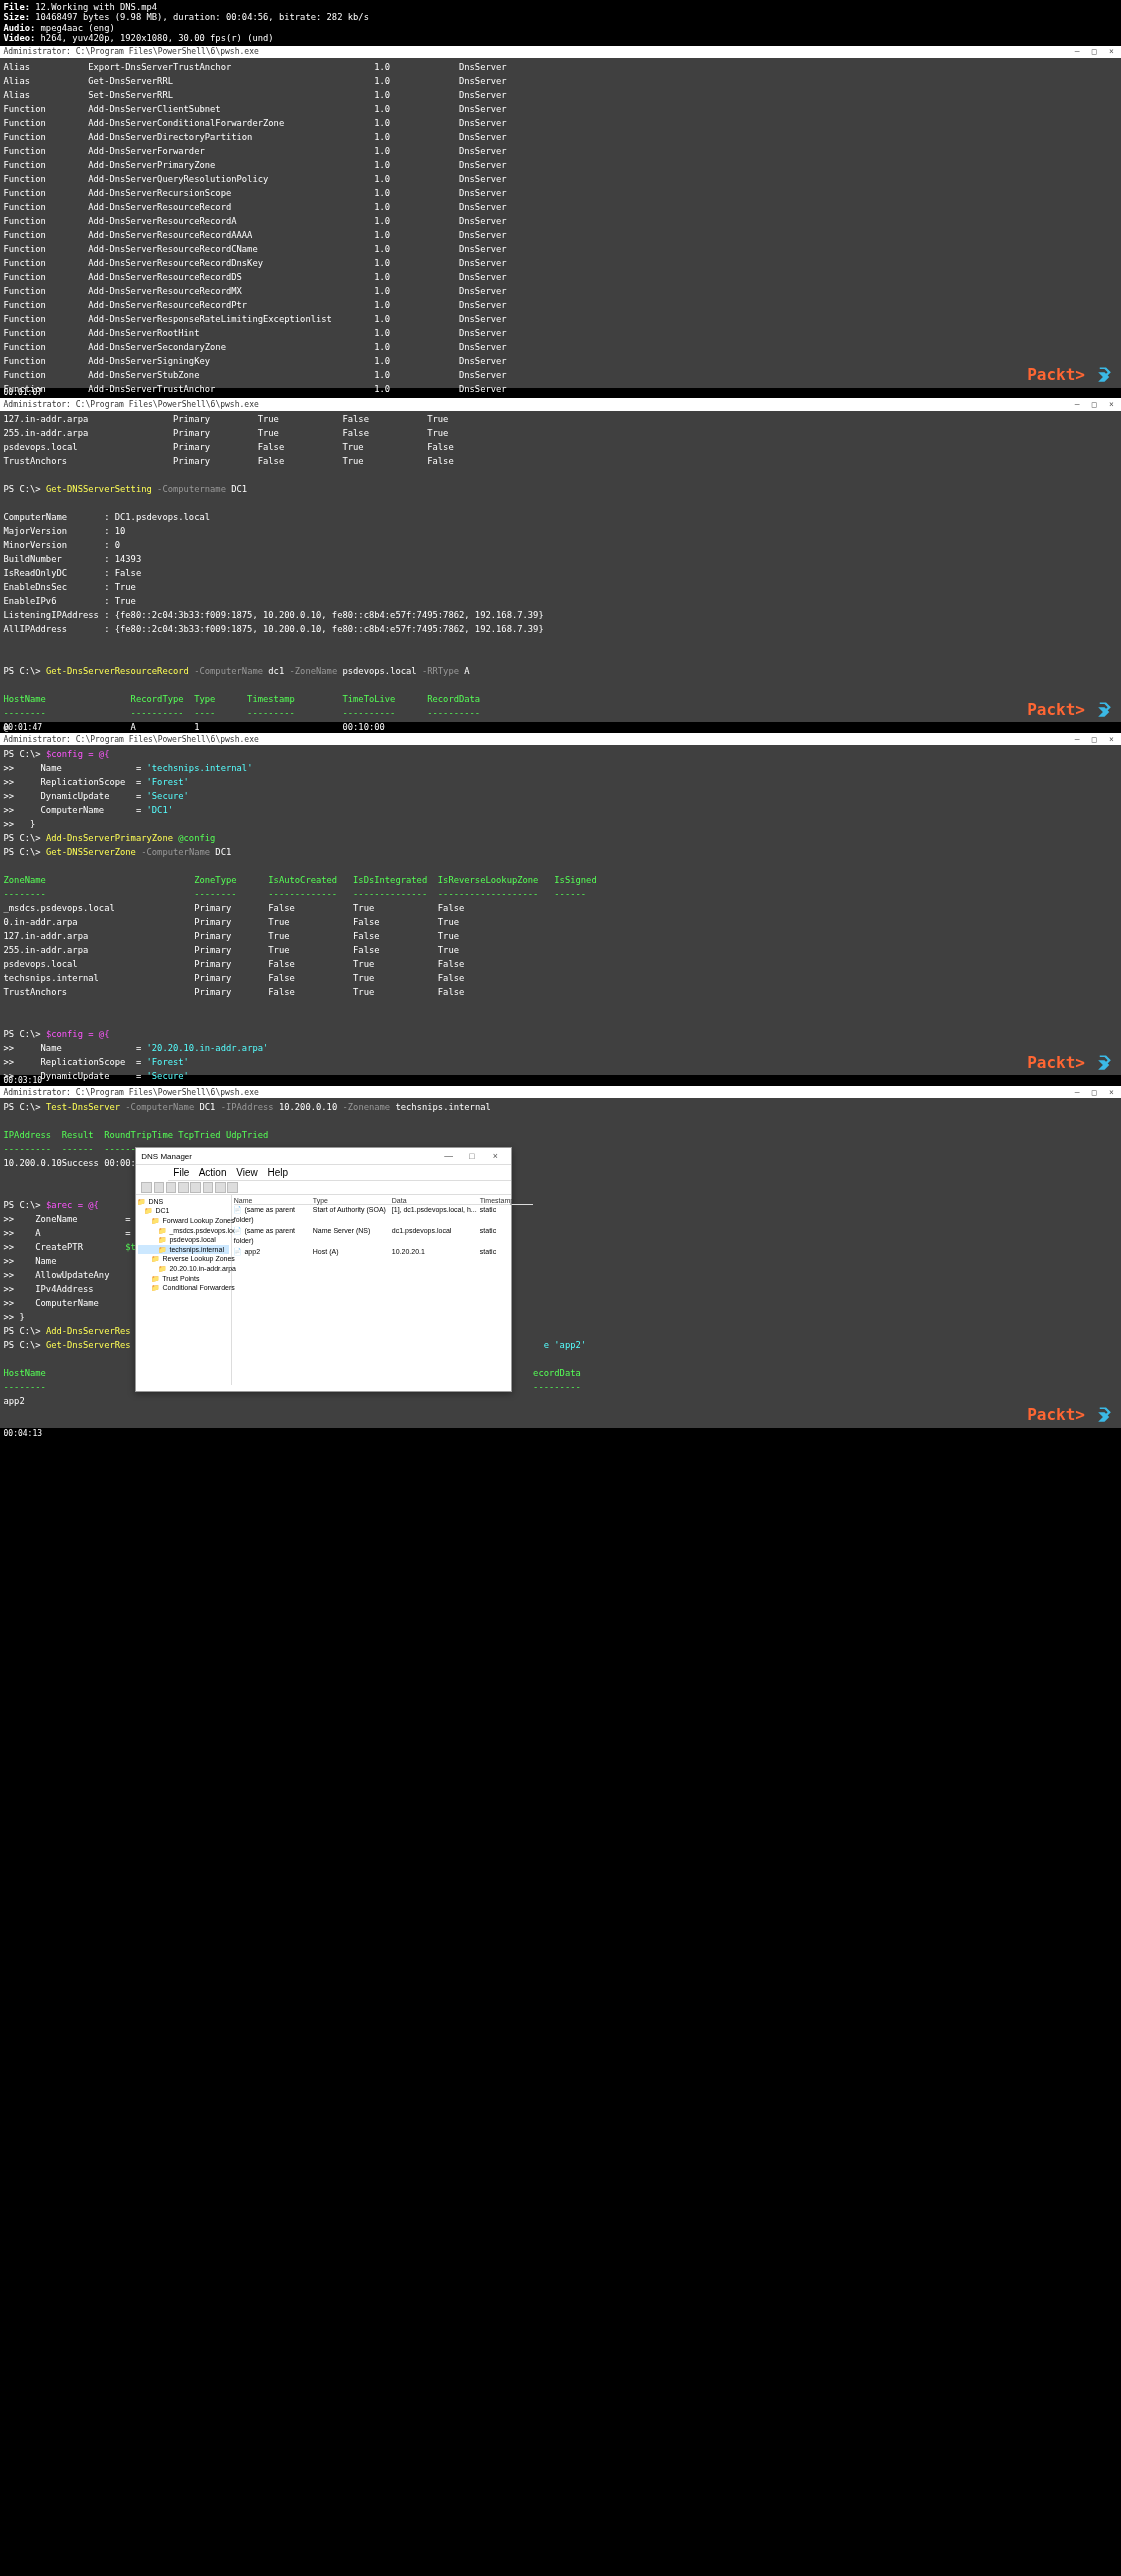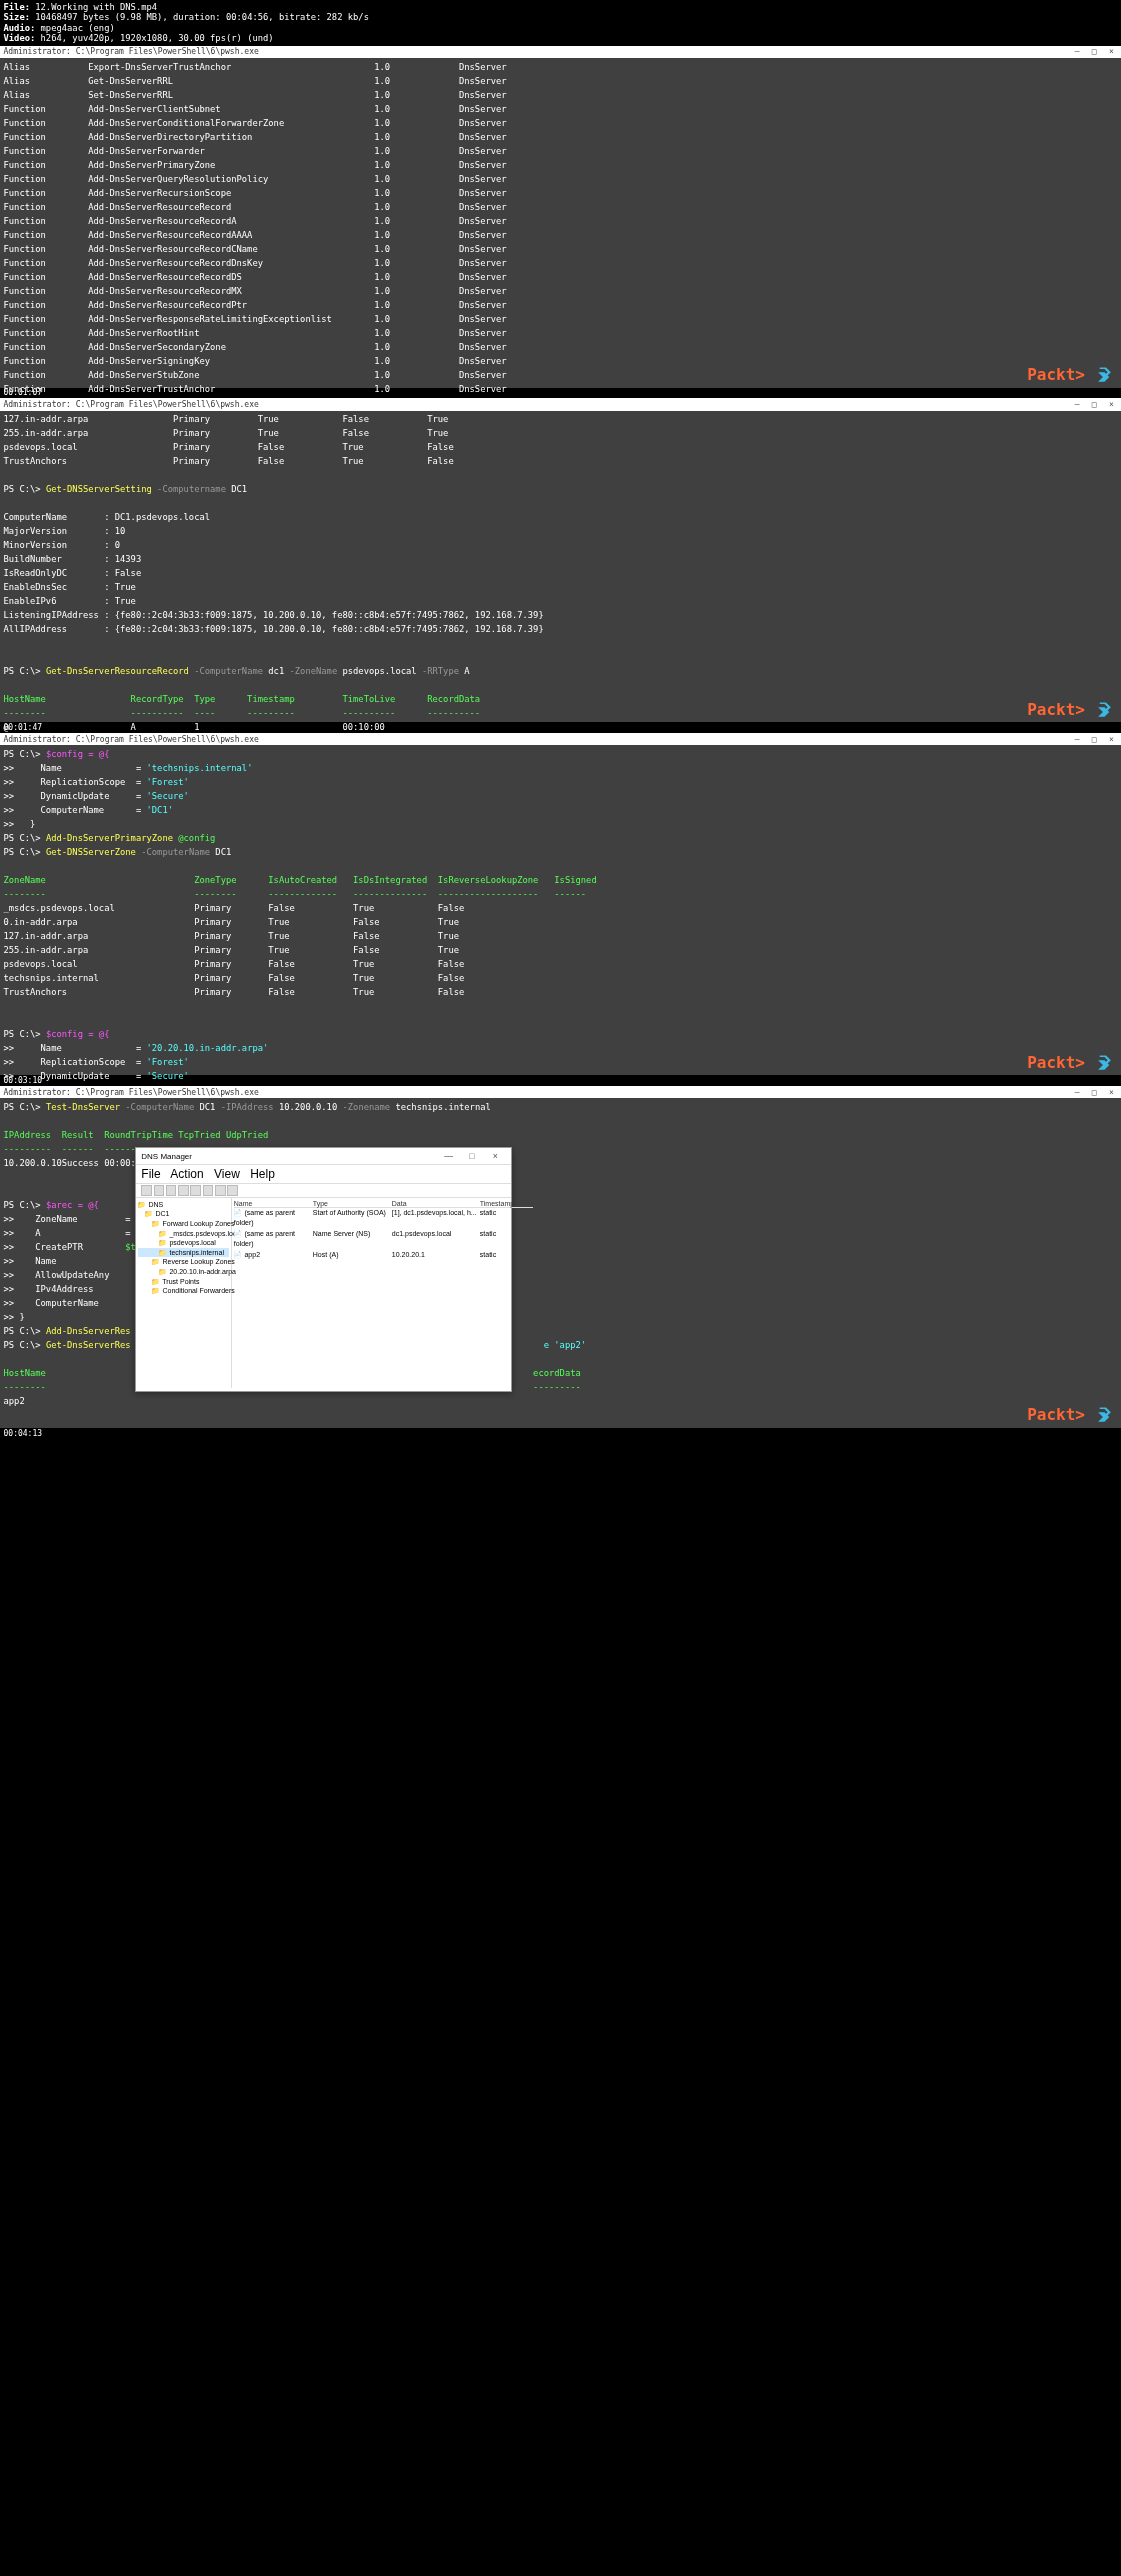--- a/index.html
+++ b/index.html
@@ -17,21 +17,21 @@
 .gray { color: #999; }
 .green { color: #55ff55; }
 .magenta { color: #ff55ff; }
 .logo-bar { position: absolute; bottom: 3.5px; right: 7px; display: flex; align-items: center; gap: 10px; }
 .packt-logo { color: #ff6633; font-size: 16px; font-weight: bold; }
 .snip-icon { width: 19px; height: 19px; }
 .dns-window { position: absolute; left: 149px; top: 1146px; width: 377px; height: 245px; background: #fff; color: #000; font-family: 'Segoe UI', sans-serif; font-size: 8px; border: 0.9px solid #999; box-shadow: 0 1.8px 7px rgba(0,0,0,0.4); }
 .dns-titlebar { background: #fff; height: 17.5px; display: flex; align-items: center; justify-content: space-between; padding: 0 5.3px; border-bottom: 0.9px solid #ddd; }
 .dns-titlebar .t { font-size: 8px; }
 .dns-titlebar .c span { display: inline-block; width: 21px; text-align: center; color: #555; font-size: 8.8px; }
-.dns-menu { padding: 1.8px 5.3px; border-bottom: 0.9px solid #ddd; font-size: 12px; }
+.dns-menu { padding: 1.8px 5.3px; border-bottom: 0.9px solid #ddd; font-size: 10px; margin-left: 32px; }
 .dns-menu span { margin-right: 7px; }
 .dns-toolbar { padding: 1.8px 5.3px; border-bottom: 0.9px solid #ddd; height: 14px; display: flex; align-items: center; gap: 1.8px; }
 .dns-toolbar .ico { width: 10.5px; height: 10.5px; background: #ddd; border: 0.9px solid #bbb; }
 .dns-body { display: flex; height: calc(100% - 53px); }
 .dns-tree { width: 96px; border-right: 0.9px solid #ddd; padding: 1.8px; font-size: 7px; line-height: 9.6px; }
 .dns-tree .node { white-space: nowrap; }
 .dns-tree .indent1 { padding-left: 7px; }
 .dns-tree .indent2 { padding-left: 14px; }
 .dns-tree .indent3 { padding-left: 21px; }
 .dns-tree .selected { background: #cce8ff; }

